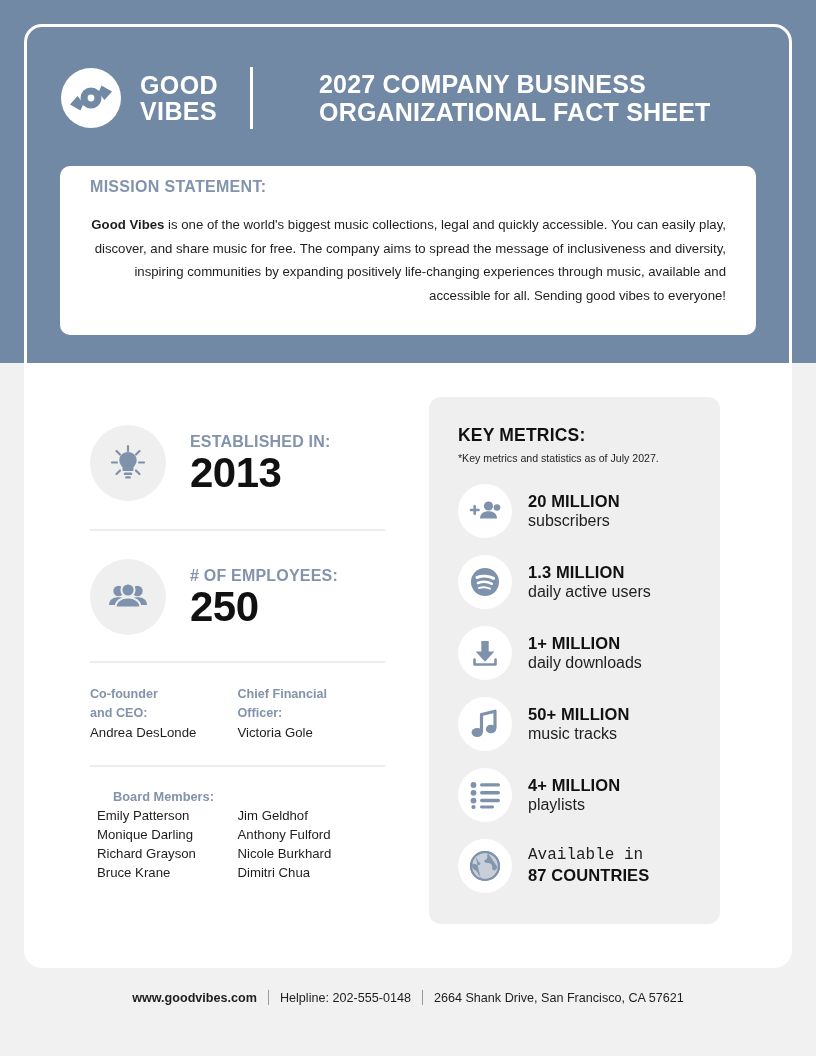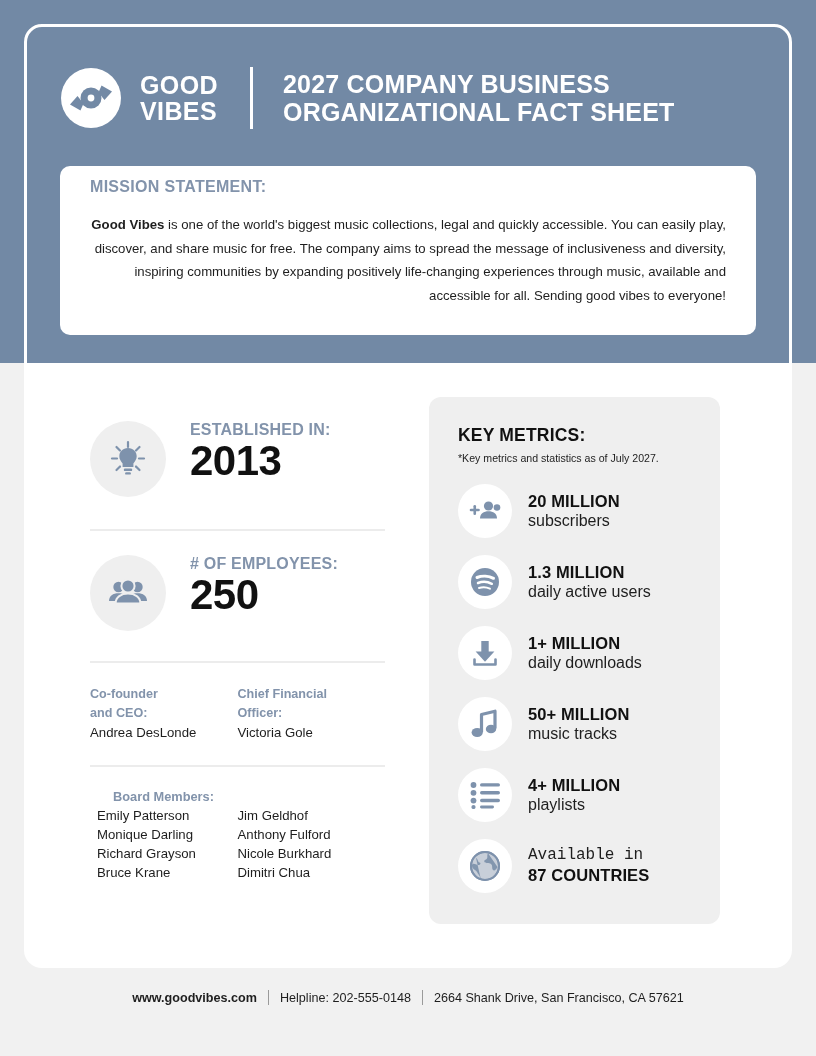--- a/index.html
+++ b/index.html
@@ -62,20 +62,21 @@
     background: #ffffff;
     margin: 0 30px 0 32px;
     flex: 0 0 3px;
   }
   .header-title {
     color: #ffffff;
     font-size: 25px;
     font-weight: bold;
     line-height: 1.14;
     letter-spacing: 0.2px;
+    margin-left: 36px;
   }
 
   
   .mission-card {
     position: absolute;
     left: 60px; top: 166px;
     width: 696px;
     background: #ffffff;
     border-radius: 10px;
     padding: 12px 30px 28px 30px;
@@ -115,20 +116,21 @@
   }
 
   
   .left-col {
     position: absolute;
     left: 90px; top: 421px;
     width: 295px;
   }
   .stat-row {
     display: flex;
+    align-items: center;
     height: 84px;
   }
   .stat-circle {
     width: 76px; height: 76px;
     border-radius: 50%;
     background: #efefef;
     flex: 0 0 76px;
     display: flex;
     align-items: center;
     justify-content: center;

